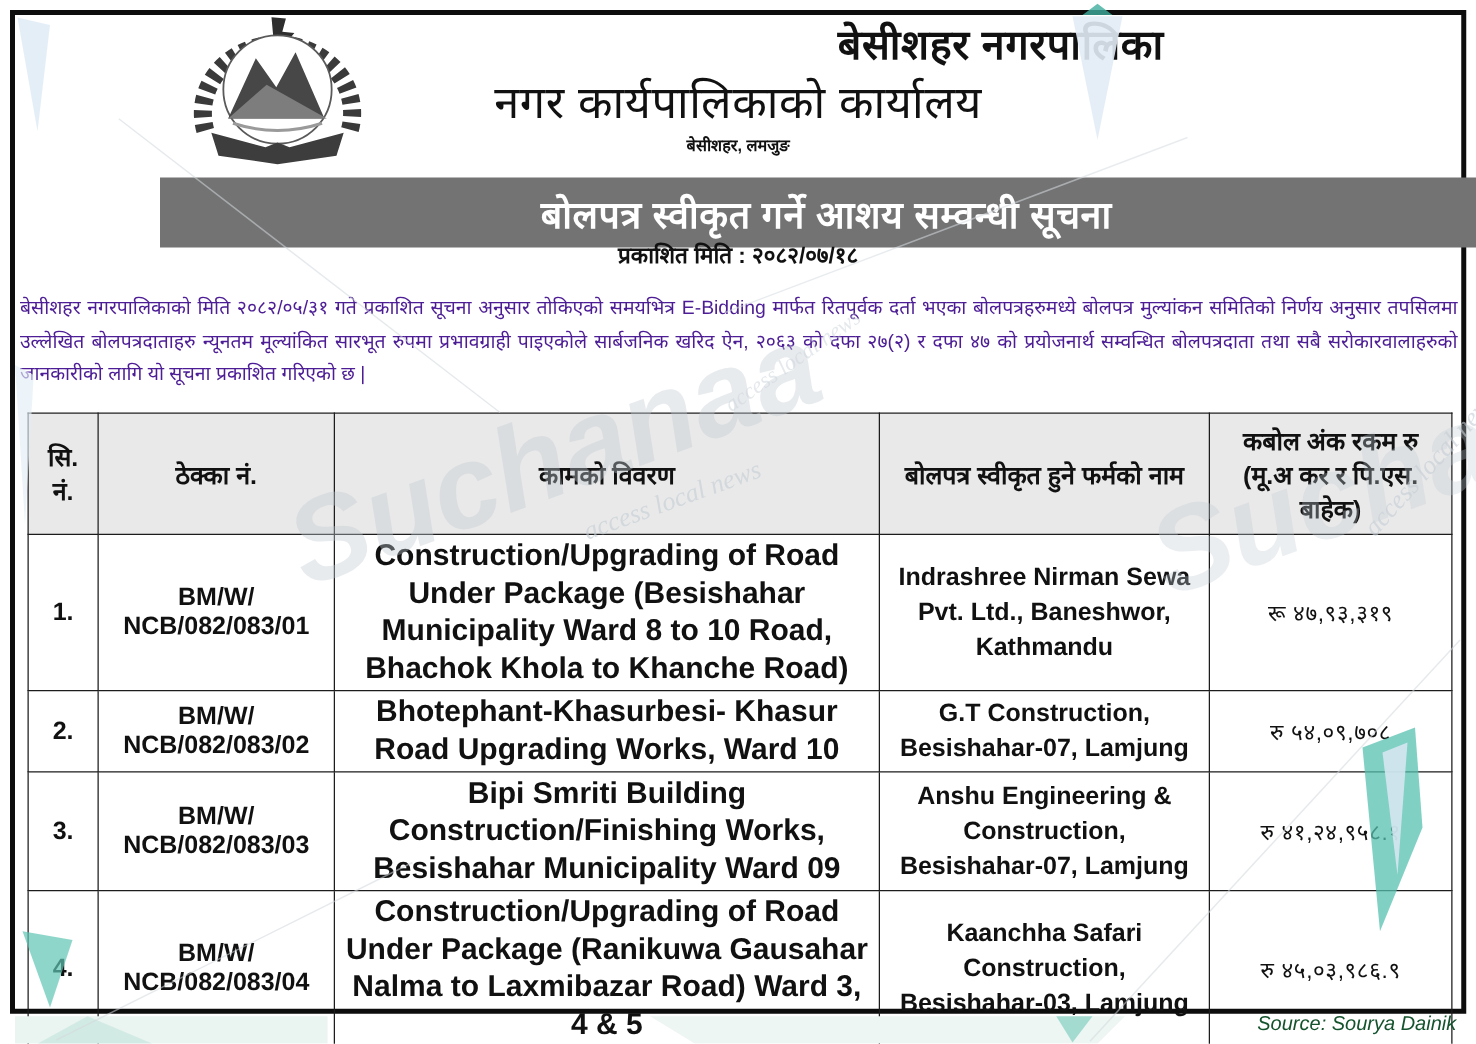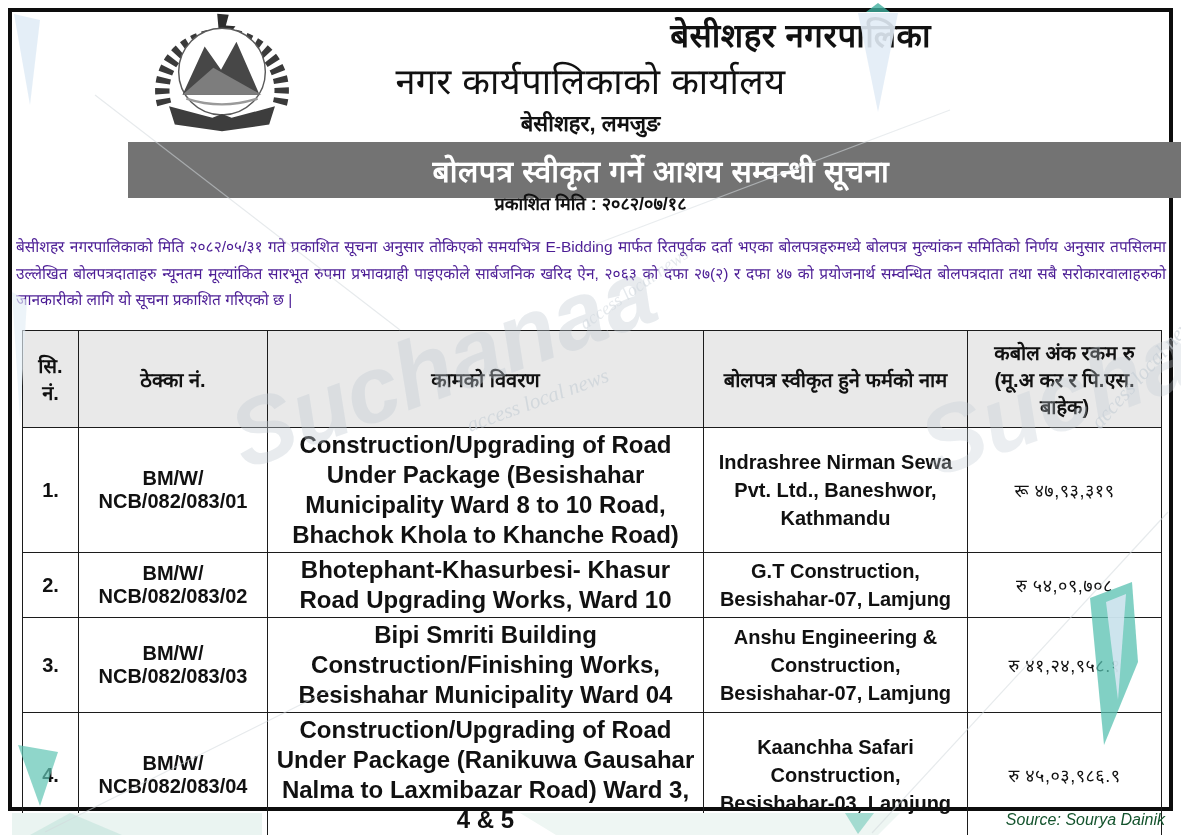--- a/index.html
+++ b/index.html
@@ -17,21 +17,21 @@
   .org-name{
     position:absolute;left:250px;right:250px;top:12px;text-align:right;
     font-size:33px;font-weight:bold;z-index:2;letter-spacing:.5px;
   }
   .office-name{
     position:absolute;left:250px;right:250px;top:56px;text-align:center;
     font-size:36px;font-weight:normal;z-index:2;letter-spacing:.5px;
   }
   .location{
     position:absolute;left:250px;right:250px;top:107px;text-align:center;
-    font-size:22px;font-weight:bold;z-index:2;
+    font-size:13px;font-weight:bold;z-index:2;
   }
   .banner{
     position:absolute;left:128px;top:142px;width:1066px;height:56px;
     background:#737373;color:#ffffff;z-index:2;
     display:flex;align-items:center;justify-content:center;
   }
   .banner span{font-size:30px;font-weight:bold;letter-spacing:.5px;}
   .pub-date{
     position:absolute;left:0;right:0;top:191px;text-align:center;
     font-size:18px;font-weight:bold;z-index:2;
@@ -124,21 +124,21 @@
       <td class="contract prewrap">BM/W/
 NCB/082/083/02</td>
       <td class="work">Bhotephant-Khasurbesi- Khasur Road Upgrading Works, Ward 10</td>
       <td class="firm">G.T Construction, Besishahar-07, Lamjung</td>
       <td class="amount">रु ५४,०९,७०८</td>
     </tr>
     <tr class="row-h3">
       <td class="sn">3.</td>
       <td class="contract prewrap">BM/W/
 NCB/082/083/03</td>
-      <td class="work">Bipi Smriti Building Construction/Finishing Works, Besishahar Municipality Ward 04</td>
+      <td class="work">Bipi Smriti Building Construction/Finishing Works, Besishahar Municipality Ward 09</td>
       <td class="firm">Anshu Engineering &amp; Construction, Besishahar-07, Lamjung</td>
       <td class="amount">रु ४१,२४,९५८.१</td>
     </tr>
     <tr class="row-h4">
       <td class="sn">4.</td>
       <td class="contract prewrap">BM/W/
 NCB/082/083/04</td>
       <td class="work">Construction/Upgrading of Road Under Package (Ranikuwa Gausahar Nalma to Laxmibazar Road) Ward 3, 4 &amp; 5</td>
       <td class="firm">Kaanchha Safari Construction, Besishahar-03, Lamjung</td>
       <td class="amount">रु ४५,०३,९८६.९</td>

